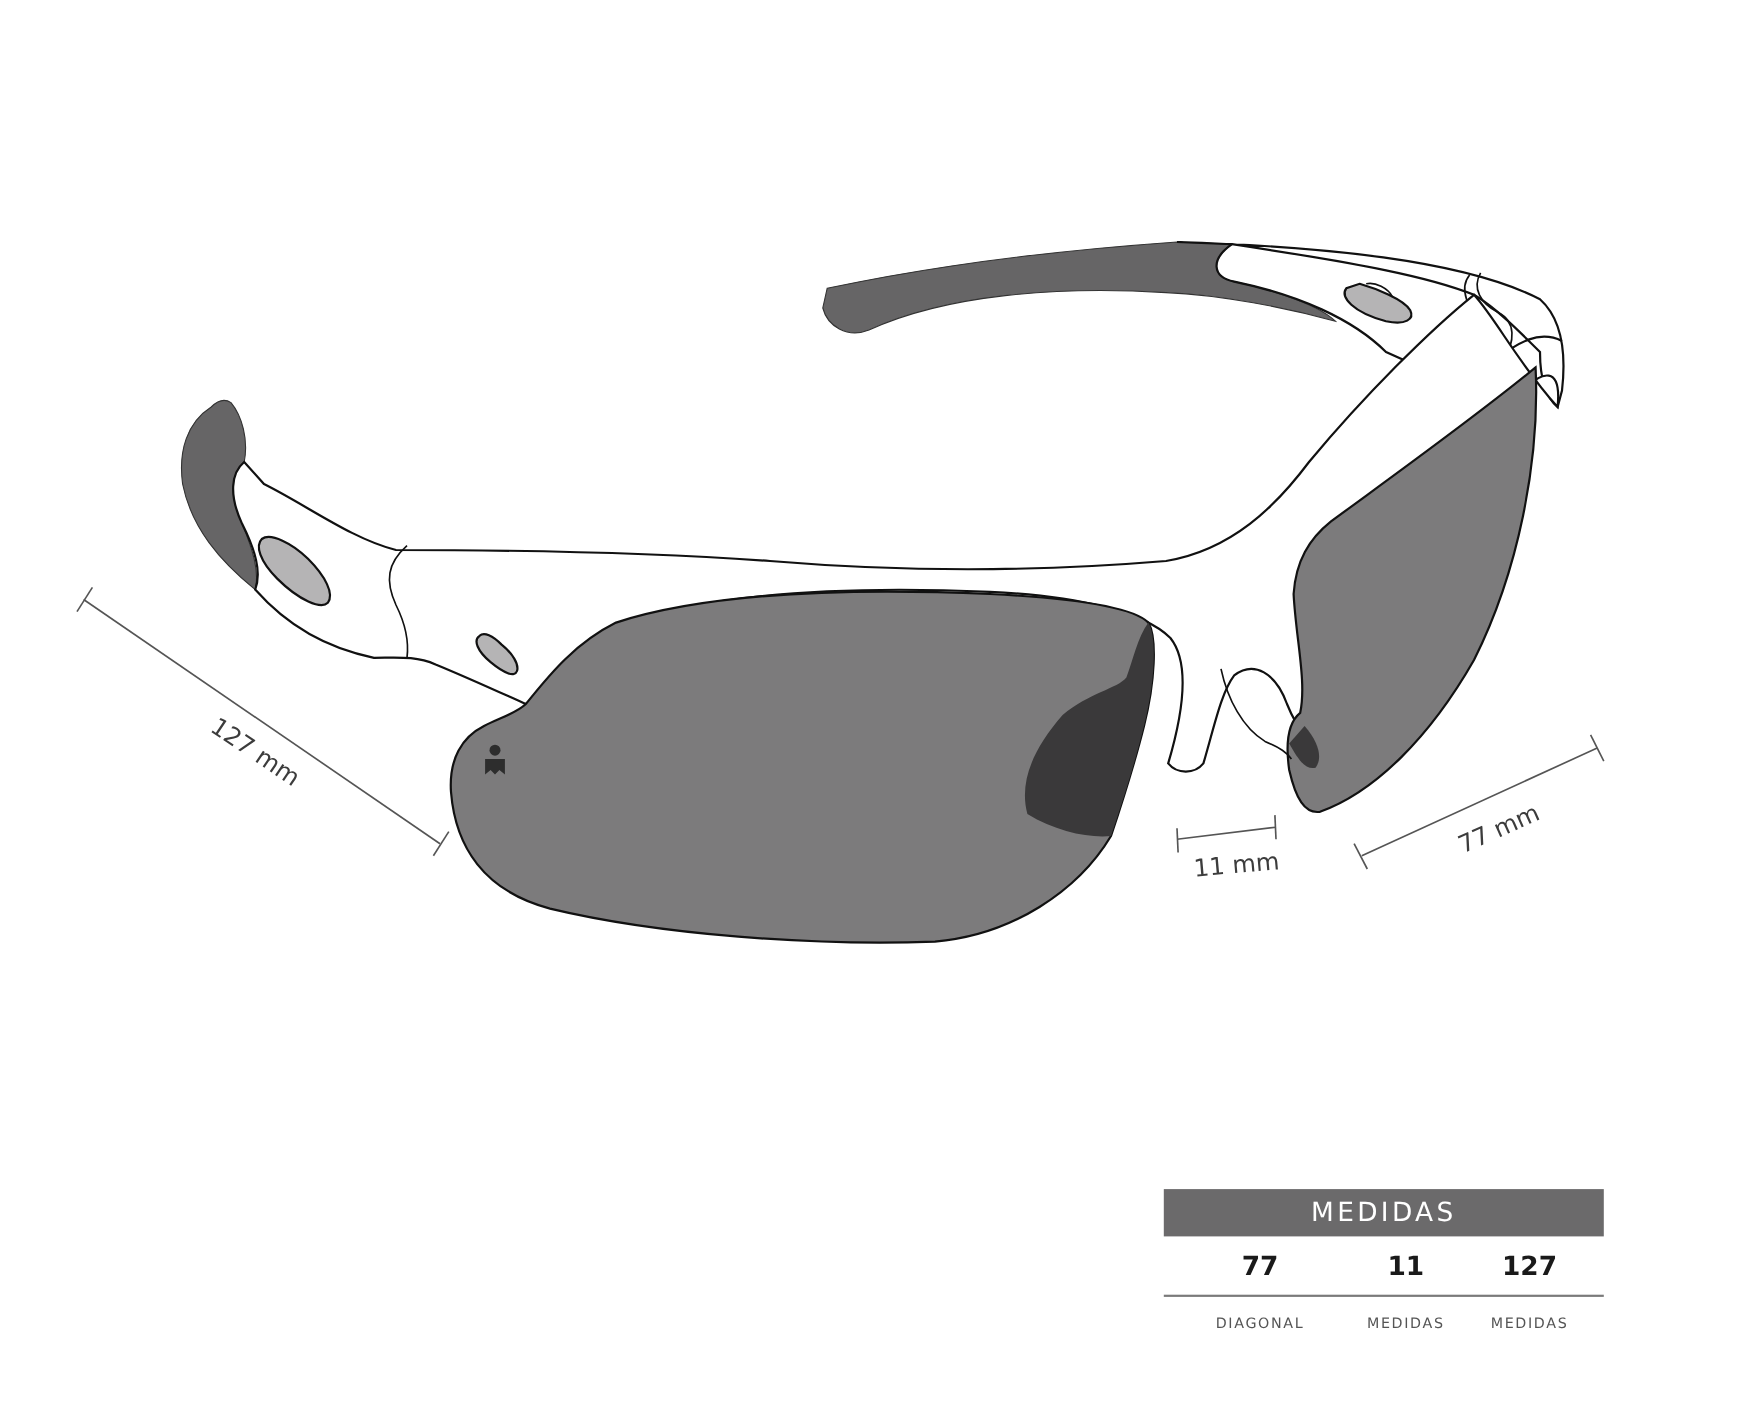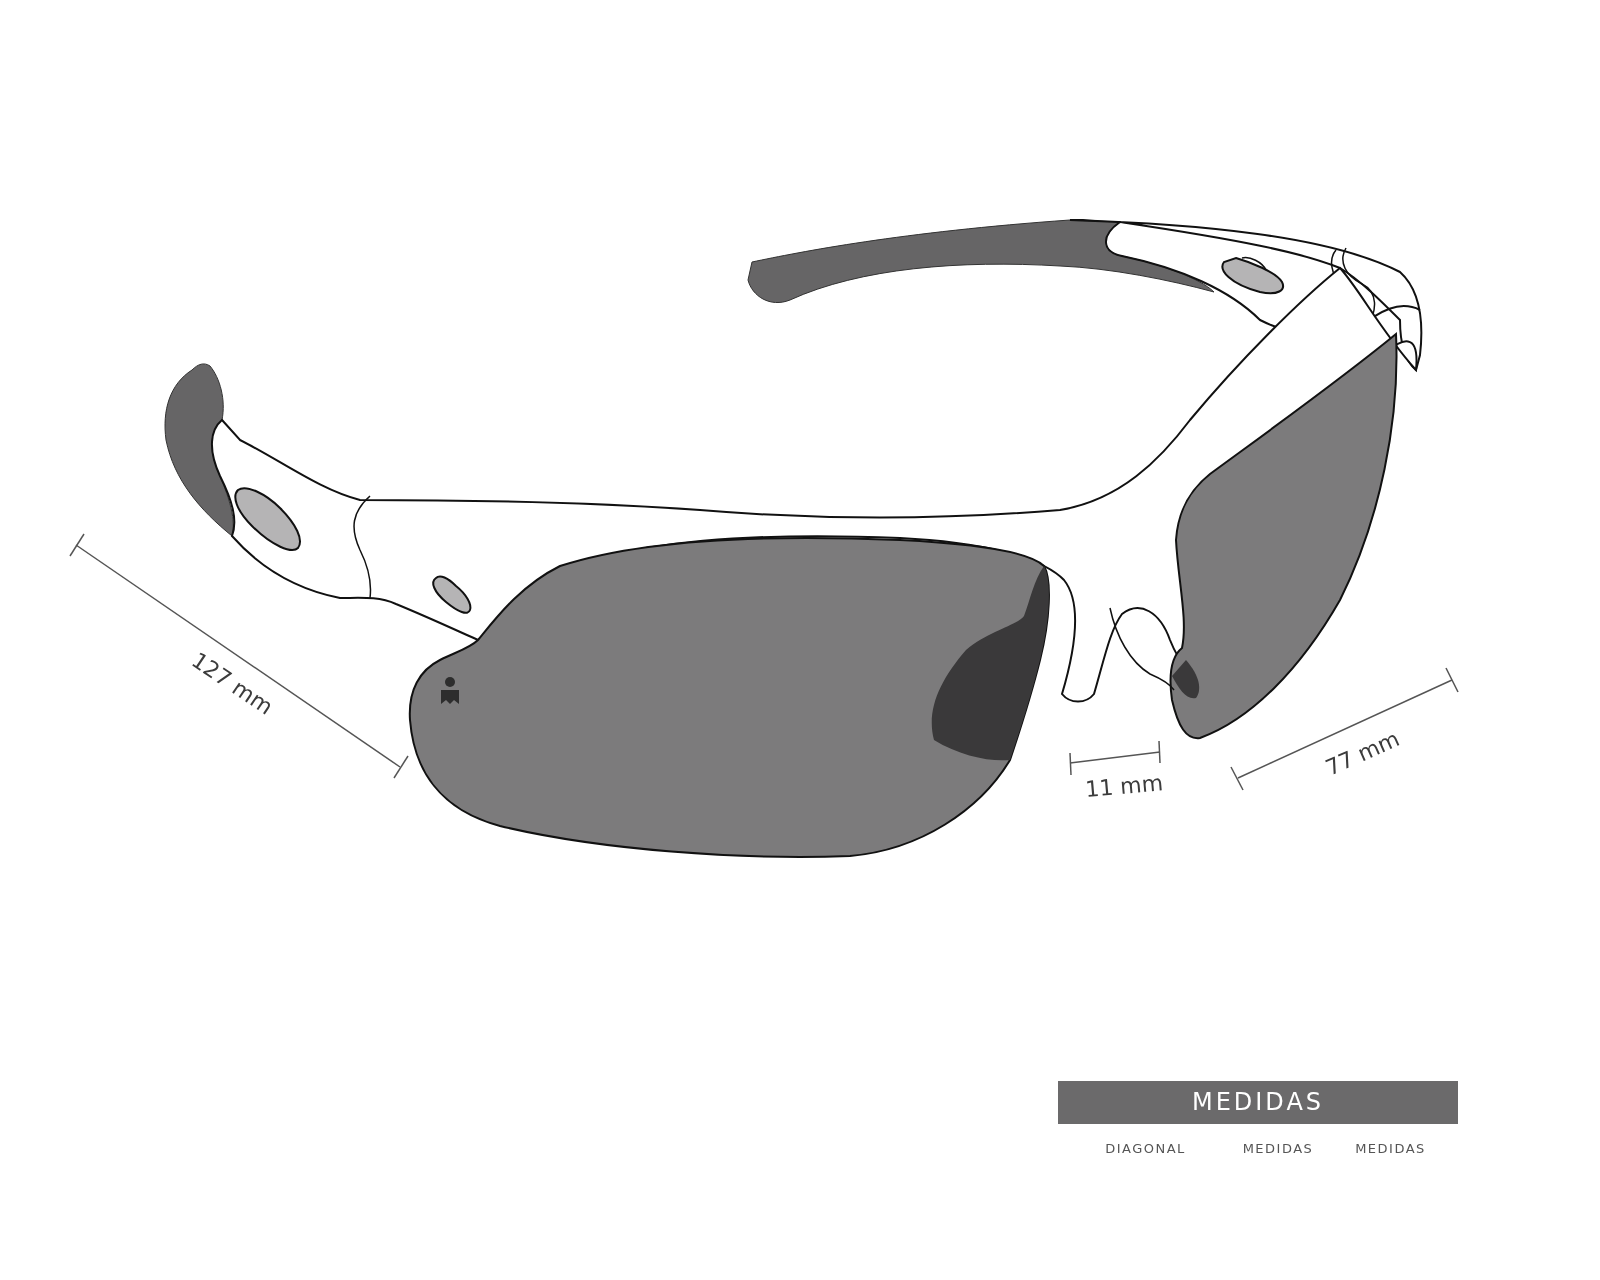--- a/index.html
+++ b/index.html
@@ -130,18 +130,23 @@
   <g>
     <line x1="1238" y1="778" x2="1452" y2="680" stroke="#555" stroke-width="1.5"></line>
     <line x1="1231" y1="767" x2="1243" y2="790" stroke="#555" stroke-width="1.5"></line>
     <line x1="1446" y1="668" x2="1458" y2="692" stroke="#555" stroke-width="1.5"></line>
     <text class="dim-label" x="0" y="0" transform="translate(1330 776) rotate(-24)">77 mm</text>
   </g>
 </svg>
 
 <div class="measures-table">
   <div class="measures-header">MEDIDAS</div>
+  <div class="measures-values">
+    <span class="col-1">77</span>
+    <span class="col-2">11</span>
+    <span class="col-3">127</span>
+  </div>
   <div class="measures-labels">
     <span class="col-1">DIAGONAL</span>
     <span class="col-2">MEDIDAS</span>
     <span class="col-3">MEDIDAS</span>
   </div>
 </div>
 
 </body></html>

